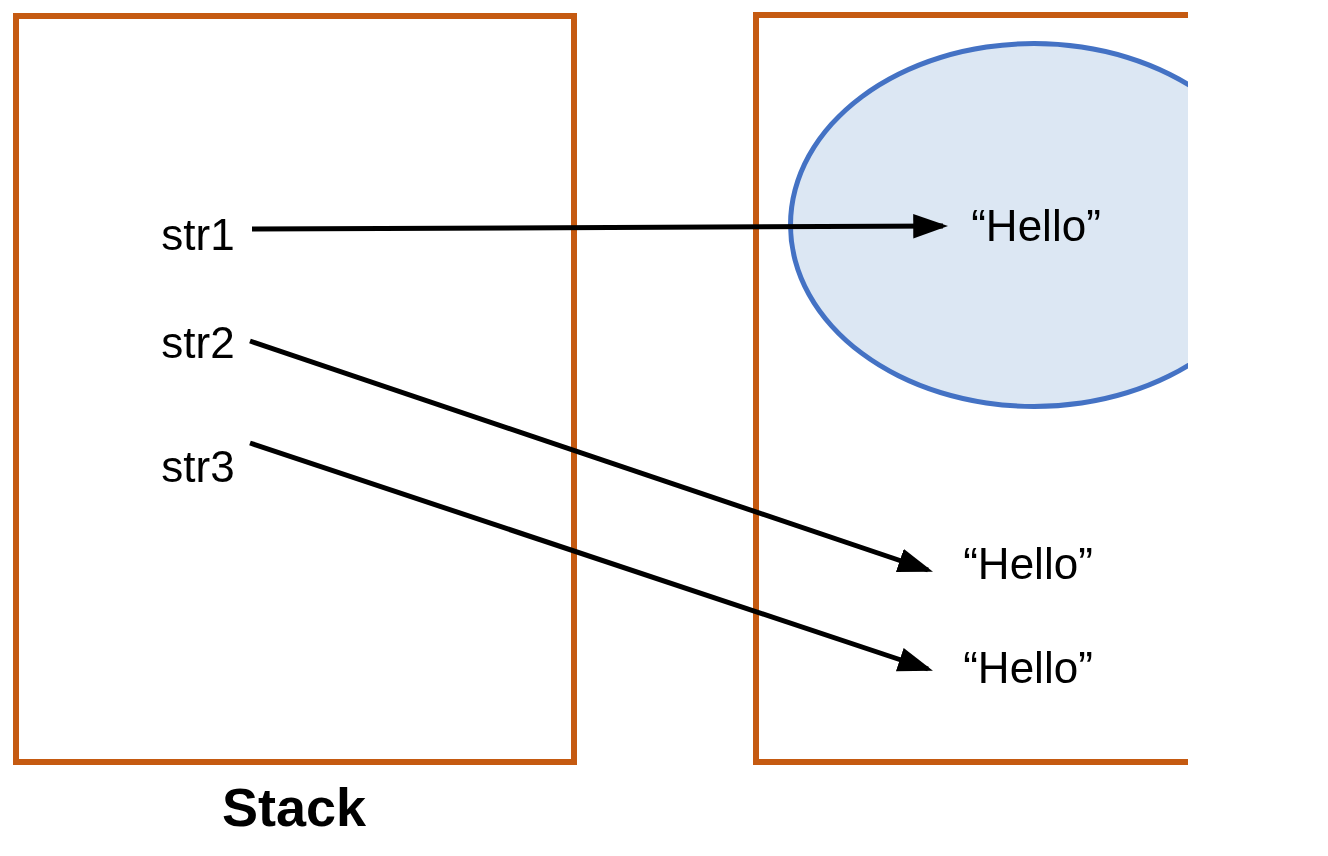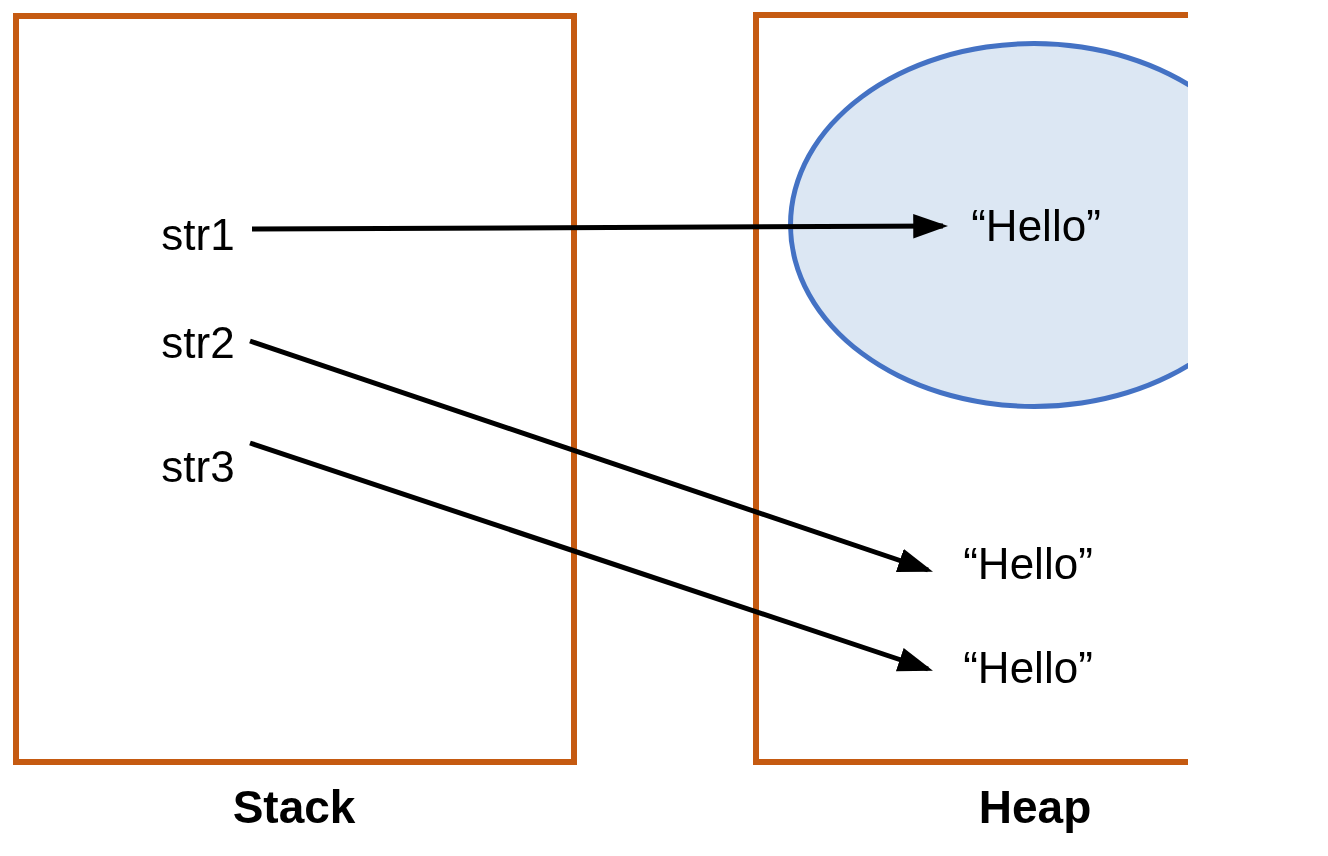--- a/index.html
+++ b/index.html
@@ -43,21 +43,21 @@
   }
   .var-lbl{font-size:44px;}
   .var-str1{left:198px;top:235px;}
   .var-str2{left:198px;top:343px;}
   .var-str3{left:198px;top:467px;}
   .hello{font-size:44px;}
   .hello-pool{left:1036px;top:226px;}
   .hello-heap1{left:1028px;top:564px;}
   .hello-heap2{left:1028px;top:668px;}
   .pool-title{left:1040px;top:461px;font-size:50px;font-weight:bold;}
-  .caption{font-size:46px;font-weight:bold;}
+  .caption{font-size:54px;font-weight:bold;}
   .stack-caption{left:294px;top:807px;}
   .heap-caption{left:1035px;top:807px;}
   .arrows{position:absolute;left:0;top:0;pointer-events:none;}
   .arrows line{stroke:var(--arrow);stroke-width:5;}
   .arrows .head{fill:var(--arrow);}
 </style>
 </head>
 <body>
 
 <div class="canvas">
@@ -80,15 +80,14 @@
 
   <div class="lbl var-lbl var-str1">str1</div>
   <div class="lbl var-lbl var-str2">str2</div>
   <div class="lbl var-lbl var-str3">str3</div>
 
   <div class="lbl hello hello-pool">“Hello”</div>
   <div class="lbl hello hello-heap1">“Hello”</div>
   <div class="lbl hello hello-heap2">“Hello”</div>
 
   <div class="lbl caption stack-caption">Stack</div>
-  <div class="lbl caption heap-caption">Heap</div>
 
 </div>
 
 </body></html>

